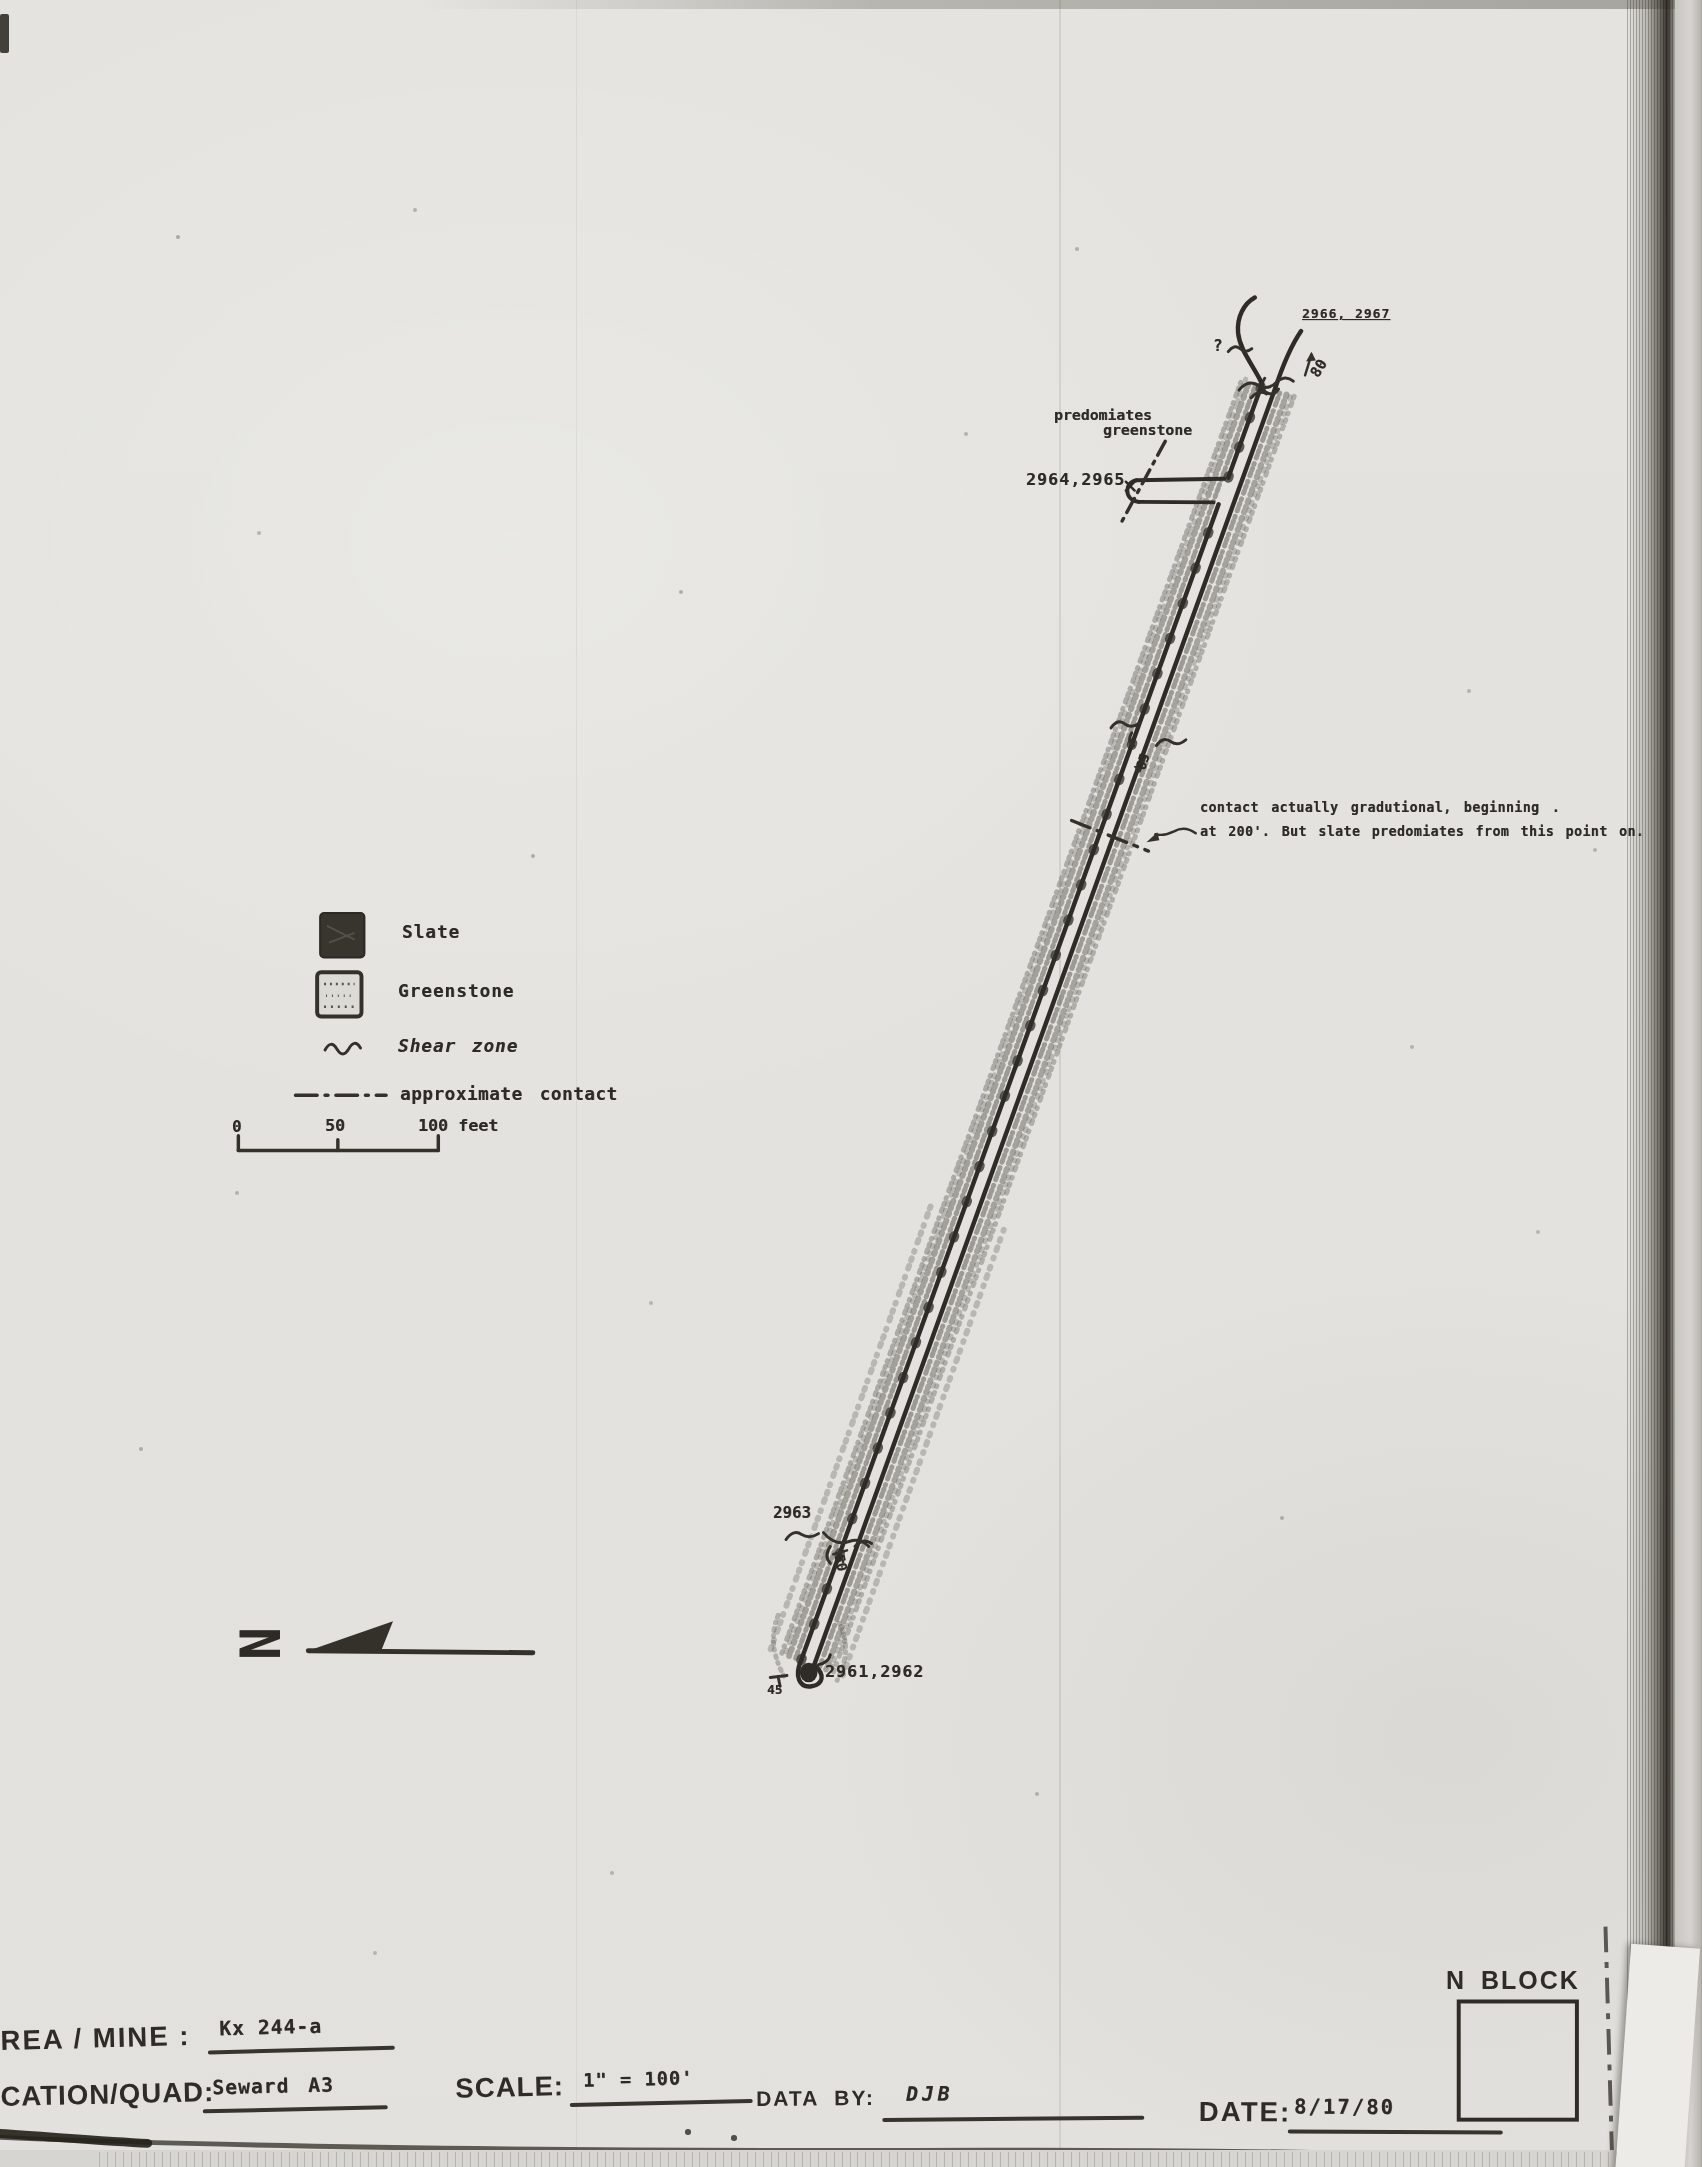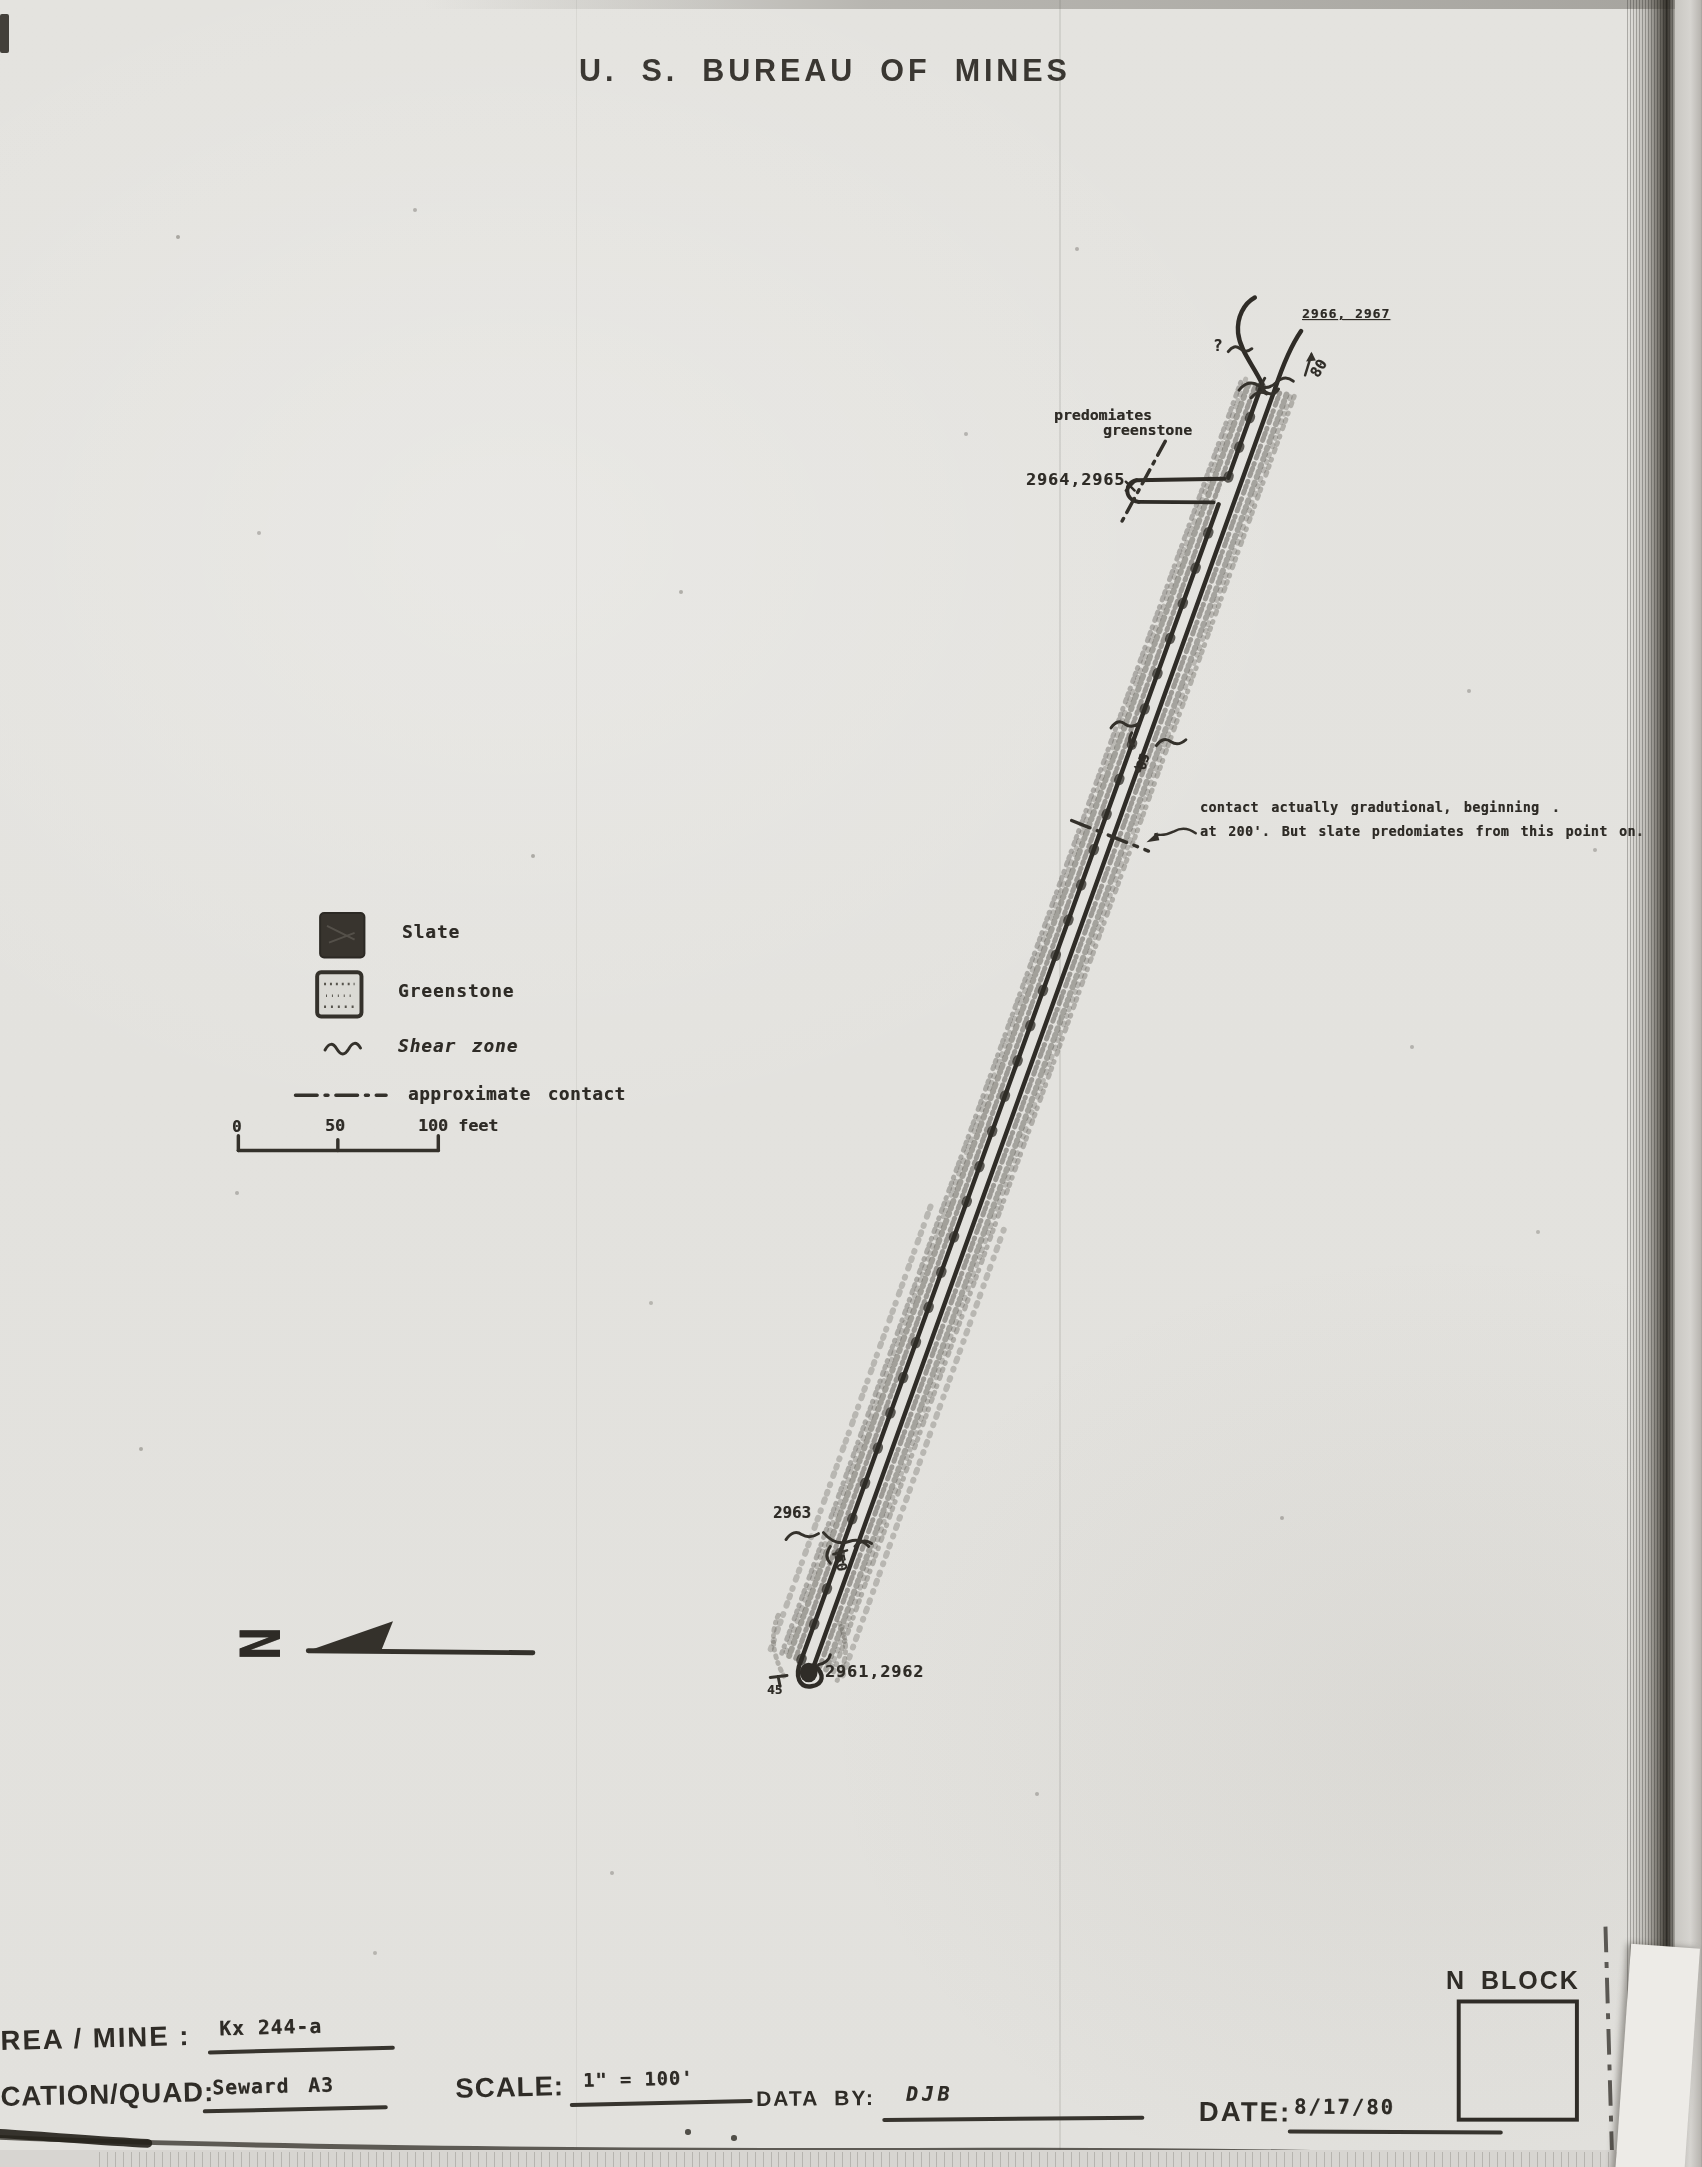--- a/index.html
+++ b/index.html
@@ -69,21 +69,20 @@
 <body>
 
 <div class="page">
 
   <div class="abs edge-top"></div>
   <div class="abs mark-topleft"></div>
   <div class="abs fold1"></div>
   <div class="abs fold2"></div>
   <div class="abs specks"></div>
 
-  <div class="abs lbl title">U. S. BUREAU OF MINES</div>
 
   <svg width="1702" height="2167" viewBox="0 0 1728 2200">
 
     <g stroke="#55524b" fill="none" stroke-linecap="round">
       <line x1="793.7" y1="1678.5" x2="1261.7" y2="382.5" stroke-width="5" stroke-dasharray="2 5 1 7 3 4" opacity=".38"></line>
       <line x1="801.2" y1="1681.2" x2="1269.2" y2="385.2" stroke-width="6" stroke-dasharray="1 4 3 6 2 5" opacity=".46"></line>
       <line x1="807.8" y1="1683.6" x2="1275.8" y2="387.6" stroke-width="5" stroke-dasharray="3 3 1 5 2 4" opacity=".5"></line>
       <line x1="832.2" y1="1692.4" x2="1300.2" y2="396.4" stroke-width="5" stroke-dasharray="2 4 1 6 3 3" opacity=".5"></line>
       <line x1="838.8" y1="1694.8" x2="1306.8" y2="398.8" stroke-width="6" stroke-dasharray="1 5 2 6 1 4" opacity=".44"></line>
       <line x1="846.3" y1="1697.5" x2="1314.3" y2="401.5" stroke-width="5" stroke-dasharray="2 6 1 8 3 5" opacity=".36"></line>
@@ -197,21 +196,21 @@
   <div class="abs tw" style="left:1200px;top:801px;font-size:13.3px;letter-spacing:0.4px;word-spacing:3.9px;">contact actually gradutional, beginning .</div>
   <div class="abs tw" style="left:1200px;top:825px;font-size:13.3px;letter-spacing:0.4px;word-spacing:3px;">at 200'. But slate predomiates from this point on.</div>
   <div class="abs tw" style="left:773px;top:1505px;font-size:15.8px;">2963</div>
   <div class="abs tw" style="left:832px;top:1556px;font-size:13.8px;transform:rotate(78deg);">50</div>
   <div class="abs tw" style="left:825px;top:1663px;font-size:16.7px;letter-spacing:1px;">2961,2962</div>
   <div class="abs tw" style="left:767px;top:1684px;font-size:12.8px;">45</div>
 
   <div class="abs tw" style="left:402px;top:924px;font-size:17.7px;letter-spacing:1px;text-align:right;">Slate</div>
   <div class="abs tw" style="left:398px;top:983px;font-size:17.7px;letter-spacing:1px;">Greenstone</div>
   <div class="abs tw" style="left:398px;top:1038px;font-size:17.7px;letter-spacing:1px;word-spacing:3.9px;font-style:italic;">Shear zone</div>
-  <div class="abs tw" style="left:400px;top:1086px;font-size:17.7px;letter-spacing:0.5px;word-spacing:5.9px;margin-left:8px;">approximate contact</div>
+  <div class="abs tw" style="left:400px;top:1086px;font-size:17.7px;letter-spacing:0.5px;word-spacing:5.9px;">approximate contact</div>
   <div class="abs tw" style="left:232px;top:1119px;font-size:15.8px;">0</div>
   <div class="abs tw" style="left:325px;top:1117px;font-size:16.7px;">50</div>
   <div class="abs tw" style="left:418px;top:1117px;font-size:16.7px;text-align:right;">100 feet</div>
 
   <div class="abs tw" style="left:231px;top:1616px;font-size:55px;transform:rotate(90deg);transform-origin:center;width:55px;text-align:center;">N</div>
 
   <div class="abs" style="left:0;top:2021px;width:424px;transform:rotate(-1.5deg);transform-origin:0 50%;">
     <span class="abs lbl" style="left:0;top:5.9px;font-size:27.6px;letter-spacing:2px;">REA / MINE :</span>
     <span class="abs tw" style="left:219px;top:3.9px;font-size:19.7px;letter-spacing:1px;">Kx 244-a</span>
     <span class="abs rule" style="left:207px;top:35px;width:187px;height:3.9px;"></span>

